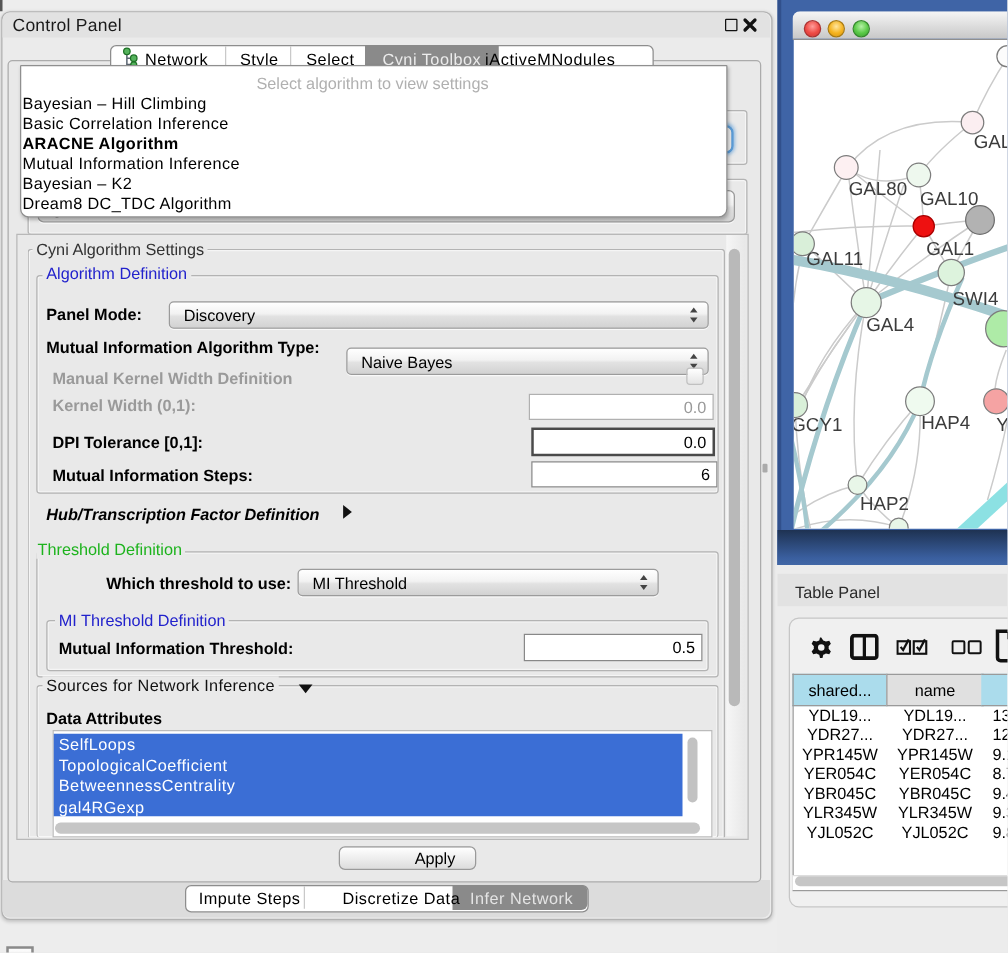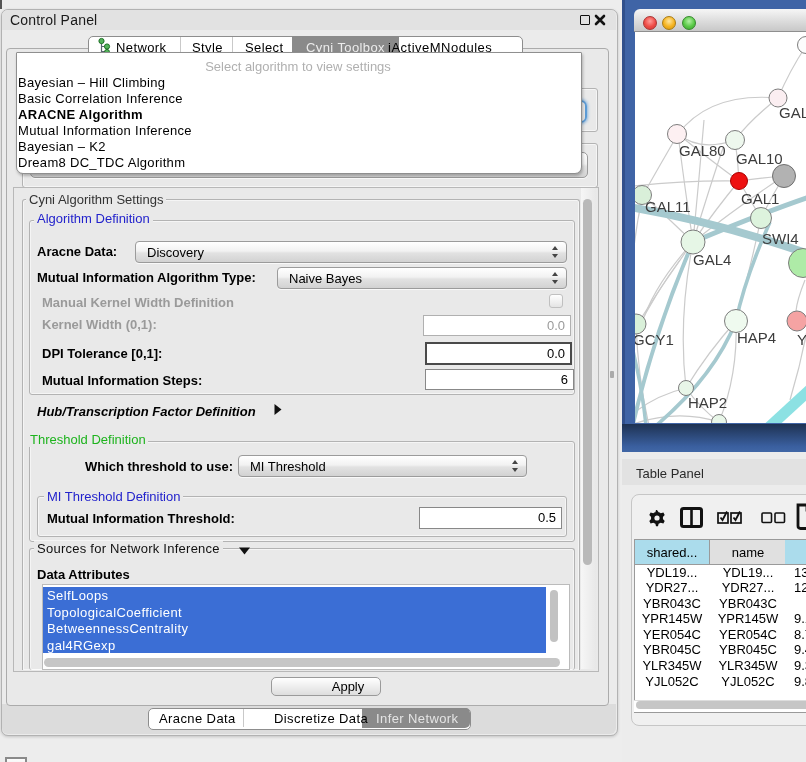--- a/index.html
+++ b/index.html
@@ -73,28 +73,28 @@
 
 <div class="abs" style="left:581px;top:188px;width:15px;height:481px;background:linear-gradient(90deg,#f6f6f6,#e8e8e8);"></div>
 <div class="abs" style="left:583px;top:199px;width:9px;height:366px;background:#b9b9b9;border-radius:5px;"></div>
 
 <div class="grp" style="left:22px;top:199px;width:556px;height:470px;border-bottom:none;border-radius:3px 3px 0 0;"></div>
 <div class="grpt" style="left:26px;top:192px;color:#333;">Cyni Algorithm Settings</div>
 
 <div class="grp" style="left:29px;top:220px;width:544px;height:173px;"></div>
 <div class="grpt" style="left:34px;top:211px;color:#2222cc;">Algorithm Definition</div>
 
-<div class="abs lbl b" style="left:37px;top:244px;">Aracne Data:</div>
+<div class="abs lbl b" style="left:37px;top:244px;">Panel Mode:</div>
 <div class="combo" style="left:135px;top:241px;width:430px;">
     <span class="ctext">Discovery</span>
     <span class="arrows"></span>
   </div>
 
 <div class="abs lbl b" style="left:37px;top:270px;">Mutual Information Algorithm Type:</div>
-<div class="combo" style="left:277px;top:267px;width:288px;">
+<div class="combo" style="left:277px;top:278px;width:288px;">
     <span class="ctext">Naive Bayes</span>
     <span class="arrows"></span>
   </div>
 
 <div class="abs lbl b gray" style="left:42px;top:295px;">Manual Kernel Width Definition</div>
 <div class="abs" style="left:549px;top:294px;width:12px;height:12px;border:1px solid #c0c0c0;border-radius:3px;background:linear-gradient(#fff,#e4e4e4);"></div>
 
 <div class="abs lbl b gray" style="left:42px;top:317px;">Kernel Width (0,1):</div>
 <div class="field" style="left:423px;top:315px;width:141px;height:19px;color:#9a9a9a;border-color:#b0b0b0;">0.0</div>
 
@@ -137,21 +137,21 @@
 <div class="abs" style="left:47px;top:588px;font-size:13px;color:#fff;line-height:16.5px;letter-spacing:.4px;">SelfLoops<br>TopologicalCoefficient<br>BetweennessCentrality<br>gal4RGexp</div>
 <div class="abs" style="left:550px;top:590px;width:8px;height:52px;background:#c2c2c2;border-radius:4px;"></div>
 <div class="abs" style="left:44px;top:658px;width:516px;height:9px;background:#c6c6c6;border-radius:4.5px;"></div>
 
 <div class="abs" style="left:271px;top:677px;width:64px;height:17px;border:1px solid #9a9a9a;border-radius:5px;
      background:linear-gradient(#fff,#eee 50%,#ddd);text-align:center;font-size:13px;line-height:17px;padding-left:44px;">Apply</div>
 
 <div class="abs" style="left:148px;top:708px;width:321px;height:20px;background:#fff;border:1px solid #8d8d8d;border-radius:5px;"></div>
 <div class="abs" style="left:243px;top:709px;width:1px;height:18px;background:#c9c9c9;"></div>
 <div class="abs" style="left:362px;top:708px;width:108px;height:20px;background:#8a8a8a;border-radius:0 5px 5px 0;"></div>
-<div class="abs lbl" style="left:159px;top:711px;letter-spacing:.4px;">Aracne Data</div>
+<div class="abs lbl" style="left:159px;top:711px;letter-spacing:.4px;">Impute Steps</div>
 <div class="abs lbl" style="left:254px;top:711px;letter-spacing:.4px;margin-left:20px;">Discretize Data</div>
 <div class="abs lbl" style="left:376px;top:711px;color:#e4e4e4;letter-spacing:.4px;">Infer Network</div>
 
 <div class="abs" style="left:5px;top:757px;width:18px;height:10px;border:2px solid #8a8a8a;background:linear-gradient(#fdfdfd,#e8e8e8);"></div>
 
 <div class="abs" style="left:610px;top:371px;width:4px;height:7px;background:#aaa;border-radius:1px;"></div>
 
 <div class="abs" style="left:622px;top:0;width:184px;height:452px;background:#3f64a6;"></div>
 <div class="abs" style="left:622px;top:0;width:3px;height:452px;background:#31508c;"></div>
 
@@ -273,21 +273,20 @@
 <div class="abs" style="left:634px;top:539px;width:172px;height:173px;background:#fff;border-left:1px solid #9a9a9a;"></div>
 <div class="abs" style="left:634px;top:539px;width:75px;height:24px;background:#abdcec;border:1px solid #9a9a9a;border-right:none;"></div>
 <div class="abs" style="left:709px;top:539px;width:76px;height:24px;background:#e0e0e0;border:1px solid #9a9a9a;"></div>
 <div class="abs" style="left:785px;top:539px;width:21px;height:24px;background:#abdcec;border-top:1px solid #9a9a9a;border-bottom:1px solid #9a9a9a;"></div>
 <div class="abs lbl" style="left:634px;top:545px;width:76px;text-align:center;">shared...</div>
 <div class="abs lbl" style="left:710px;top:545px;width:76px;text-align:center;">name</div>
 <div class="abs" style="left:634px;top:563px;width:172px;height:137px;overflow:hidden;">
   <div style="font-size:13px;color:#000;line-height:15.6px;padding-top:1.5px;white-space:nowrap;">
     <div><span style="display:inline-block;width:76px;text-align:center;">YDL19...</span><span style="display:inline-block;width:76px;text-align:center;">YDL19...</span><span style="padding-left:8px;">13.</span></div>
     <div><span style="display:inline-block;width:76px;text-align:center;">YDR27...</span><span style="display:inline-block;width:76px;text-align:center;">YDR27...</span><span style="padding-left:8px;">12.</span></div>
-    <div><span style="display:inline-block;width:76px;text-align:center;">YBR043C</span><span style="display:inline-block;width:76px;text-align:center;">YBR043C</span></div>
     <div><span style="display:inline-block;width:76px;text-align:center;">YPR145W</span><span style="display:inline-block;width:76px;text-align:center;">YPR145W</span><span style="padding-left:8px;">9.1</span></div>
     <div><span style="display:inline-block;width:76px;text-align:center;">YER054C</span><span style="display:inline-block;width:76px;text-align:center;">YER054C</span><span style="padding-left:8px;">8.7</span></div>
     <div><span style="display:inline-block;width:76px;text-align:center;">YBR045C</span><span style="display:inline-block;width:76px;text-align:center;">YBR045C</span><span style="padding-left:8px;">9.4</span></div>
     <div><span style="display:inline-block;width:76px;text-align:center;">YLR345W</span><span style="display:inline-block;width:76px;text-align:center;">YLR345W</span><span style="padding-left:8px;">9.3</span></div>
     <div><span style="display:inline-block;width:76px;text-align:center;">YJL052C</span><span style="display:inline-block;width:76px;text-align:center;">YJL052C</span><span style="padding-left:8px;">9.8</span></div>
   </div>
 </div>
 <div class="abs" style="left:634px;top:700px;width:172px;height:12px;background:#fff;border-top:1px solid #ddd;"></div>
 <div class="abs" style="left:636px;top:701px;width:172px;height:8px;background:#c6c6c6;border-radius:4px 0 0 4px;"></div>
 <div class="abs" style="left:634px;top:712px;width:172px;height:1px;background:#9a9a9a;"></div>

